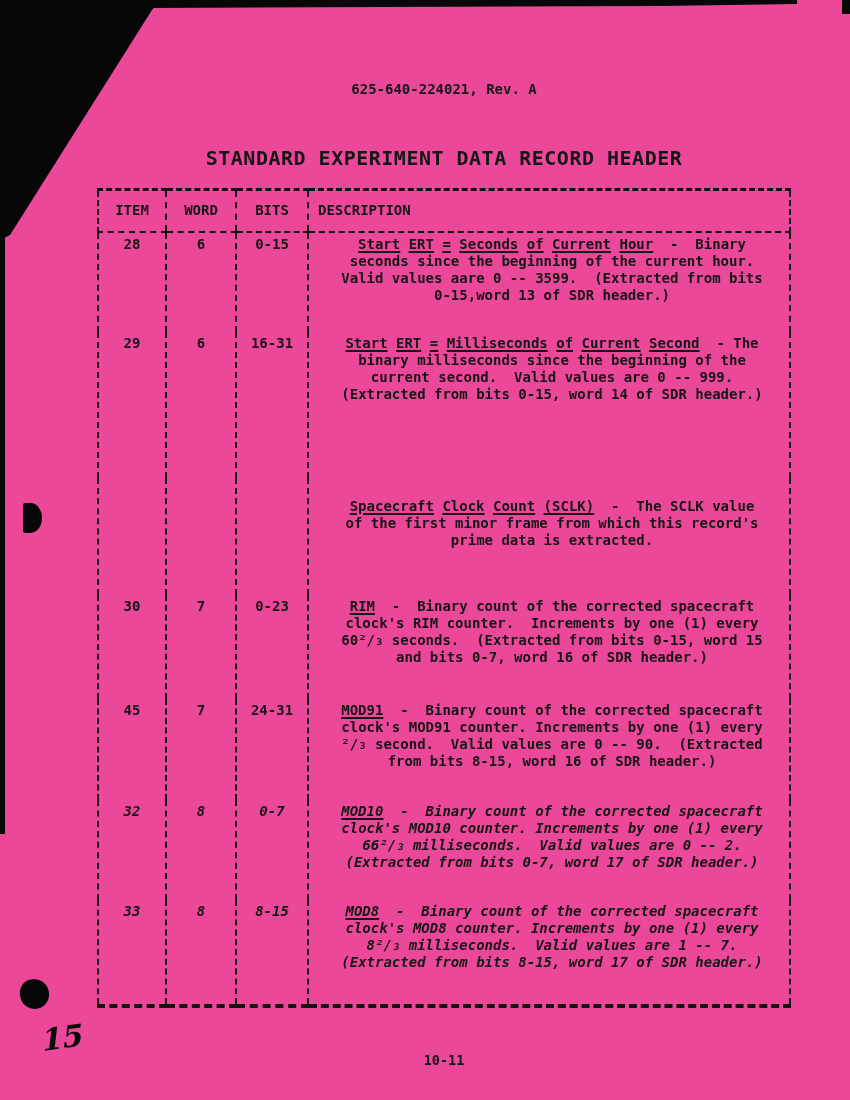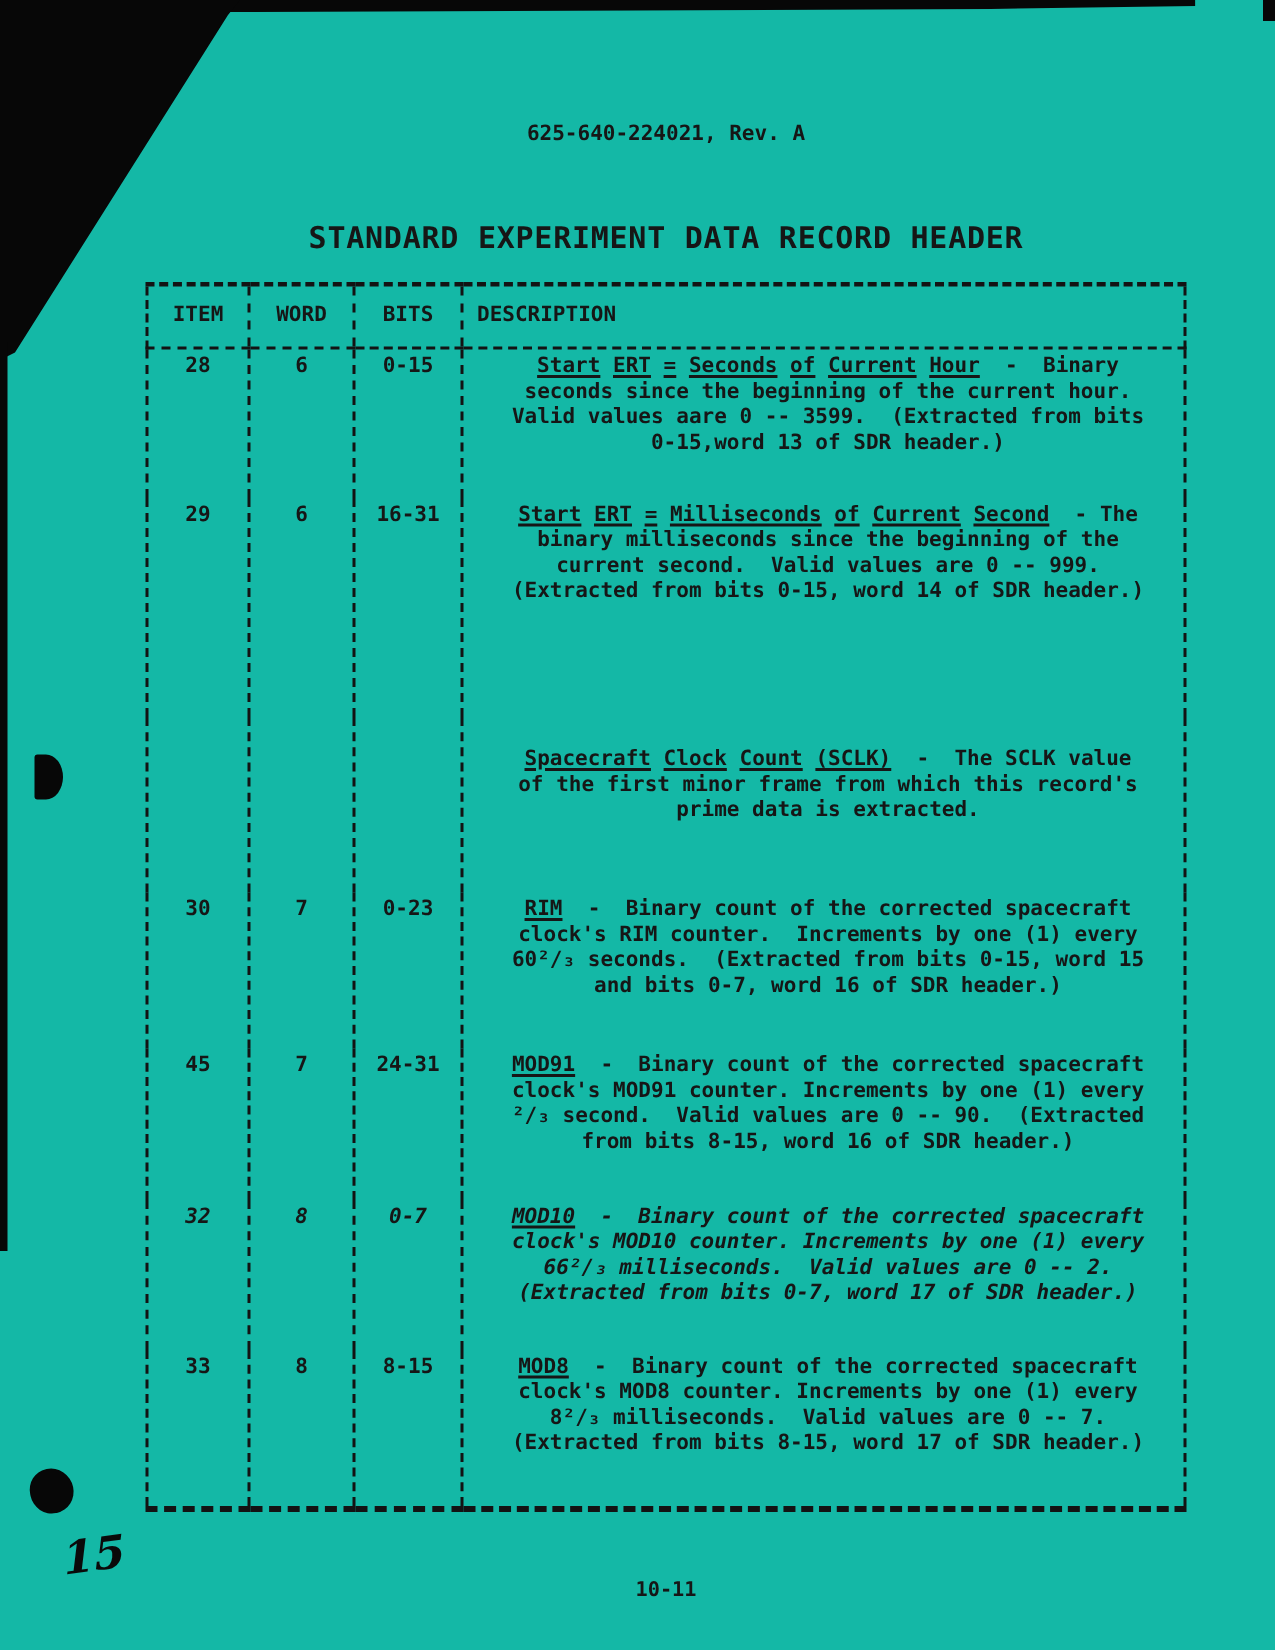--- a/index.html
+++ b/index.html
@@ -1,19 +1,19 @@
 <!DOCTYPE html>
 <html><head>
 <meta charset="utf-8">
 <style>
   * { margin:0; padding:0; box-sizing:border-box; }
   html,body { background:#777; }
   .page {
     position:relative; width:850px; height:1100px; margin:0 auto;
-    background:#14b8a6; overflow:hidden; color:#161616;
+    background:#ec4899; overflow:hidden; color:#161616;
     font-family:"DejaVu Sans Mono","DejaVu Sans",monospace; font-weight:bold;
   }
   .artifact { position:absolute; background:#070707; }
   .top-strip  { left:0; top:0; width:797px; height:8px;
                 clip-path:polygon(0 0,797px 0,797px 4px,660px 6px,150px 8px,0 8px); }
   .corner-tri { left:0; top:0; width:160px; height:240px;
                 clip-path:polygon(0 0,160px 0,152px 10px,10px 235px,0 240px); }
   .left-strip { left:0; top:228px; width:5px; height:606px; }
   .hole-1 { left:23px; top:503px; width:19px; height:30px;
             border-radius:2px 60% 60% 2px / 2px 50% 50% 2px; }
@@ -41,21 +41,21 @@
   .data-table th:last-child, .data-table td:last-child { border-right:2px dashed #131313; }
   .data-table th {
     border-top:3px dashed #131313; border-bottom:2px dashed #131313;
     height:42px; vertical-align:middle; text-align:center; font-size:14px;
   }
   .data-table th.c-desc { text-align:left; padding-left:9px; }
   .data-table td { padding-top:3px; }
   .c-item, .c-word, .c-bits { text-align:center; }
   .c-desc { padding-left:9px; padding-right:3px; }
   .c-desc.toppad { padding-top:20px; }
-  tbody tr:last-child td { border-bottom:4px dashed #131313; }
+  tbody tr:last-child td { border-bottom:4px dashed #131313;font-style:italic; }
   .line { white-space:pre; }
   .u { text-decoration:underline; text-decoration-thickness:1.5px; text-underline-offset:2px; }
 
   .handwritten {
     position:absolute; left:42px; top:1020px; font-size:30px;
     font-family:"DejaVu Serif",serif; font-style:italic; font-weight:bold;
     transform:rotate(-8deg) skewX(-4deg); color:#0a0a0a;
   }
 </style>
 </head>
@@ -153,21 +153,21 @@
             <div class="line">(Extracted from bits 0-7, word 17 of SDR header.)</div>
           </td>
         </tr>
         <tr style="height: 106px;">
           <td class="c-item">33</td>
           <td class="c-word">8</td>
           <td class="c-bits">8-15</td>
           <td class="c-desc">
             <div class="line"><span class="u">MOD8</span>  -  Binary count of the corrected spacecraft</div>
             <div class="line">clock's MOD8 counter. Increments by one (1) every</div>
-            <div class="line">8²/₃ milliseconds.  Valid values are 0 -- 7.</div>
+            <div class="line">8²/₃ milliseconds.  Valid values are 1 -- 7.</div>
             <div class="line">(Extracted from bits 8-15, word 17 of SDR header.)</div>
           </td>
         </tr>
       </tbody>
   </table>
 
   <div class="handwritten">15</div>
   <div class="page-number">10-11</div>
 </div>
 

